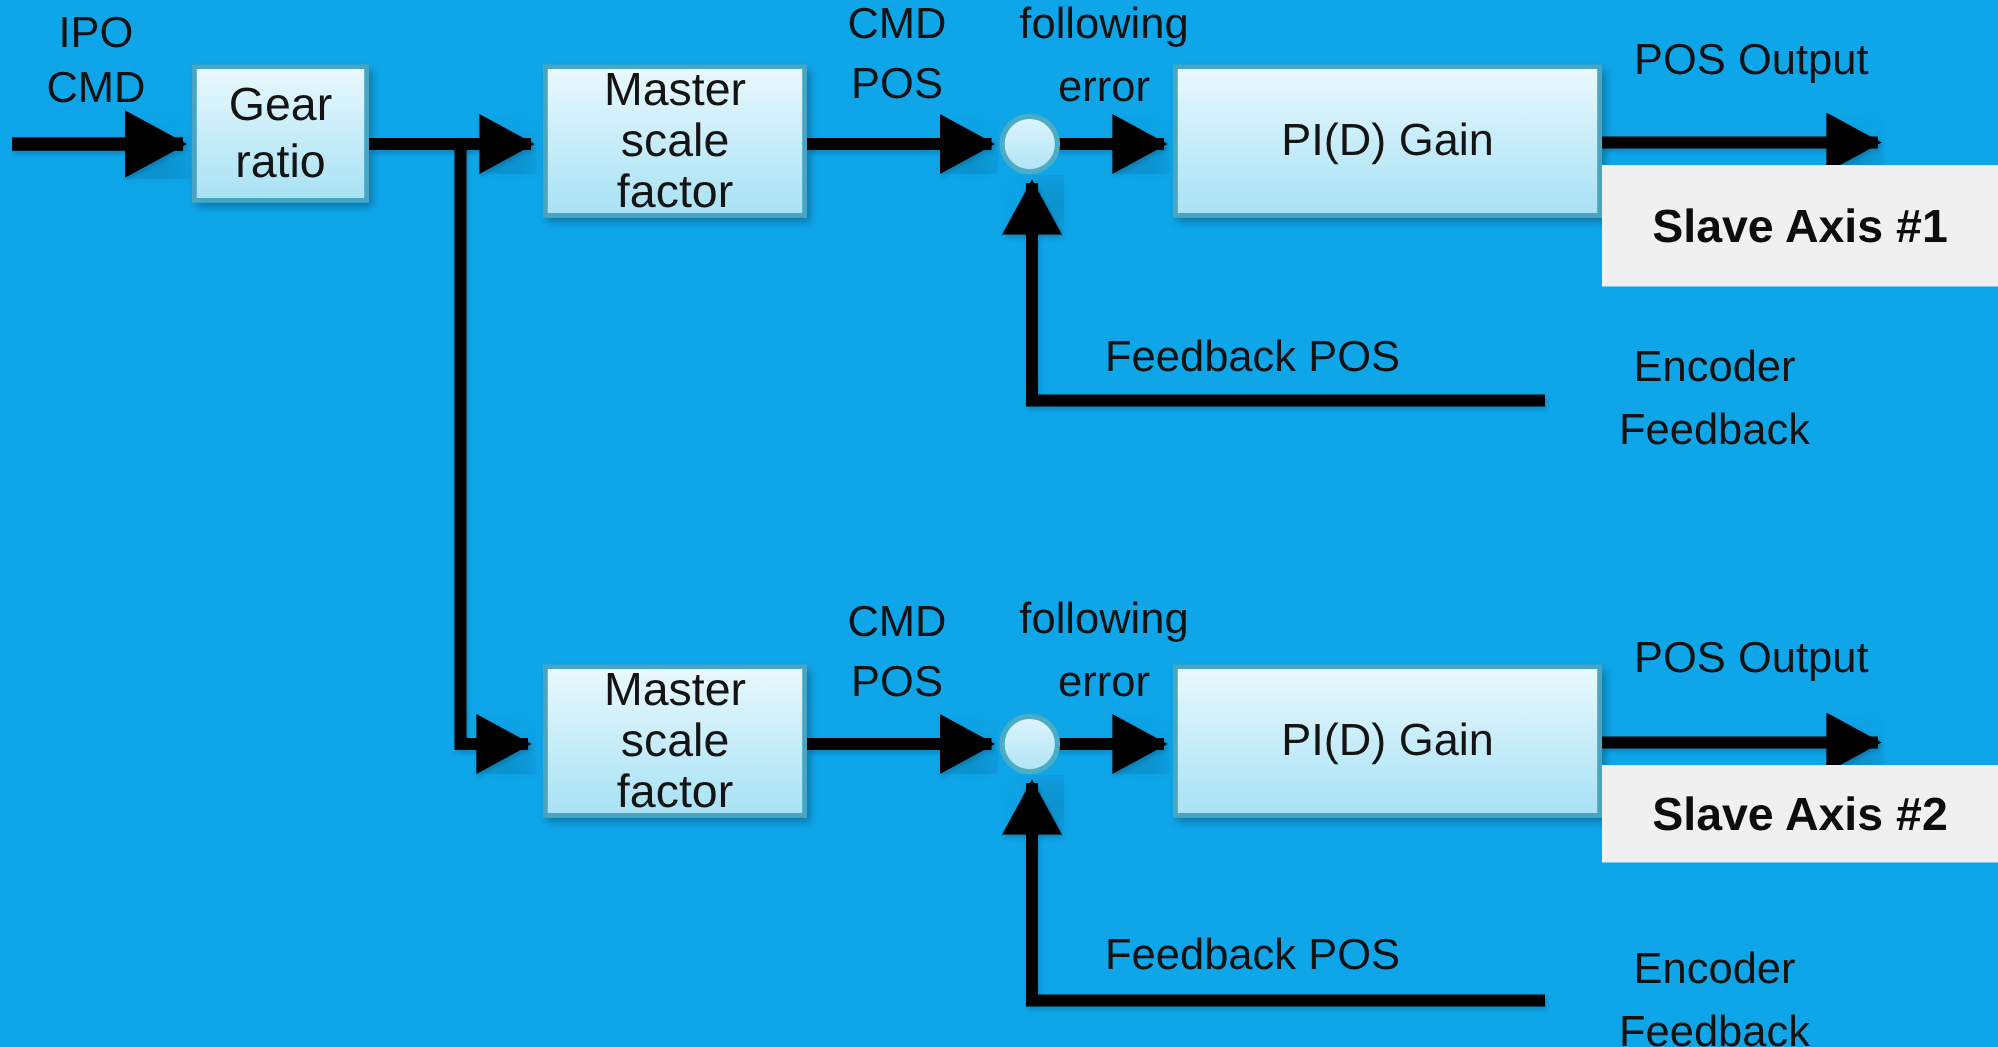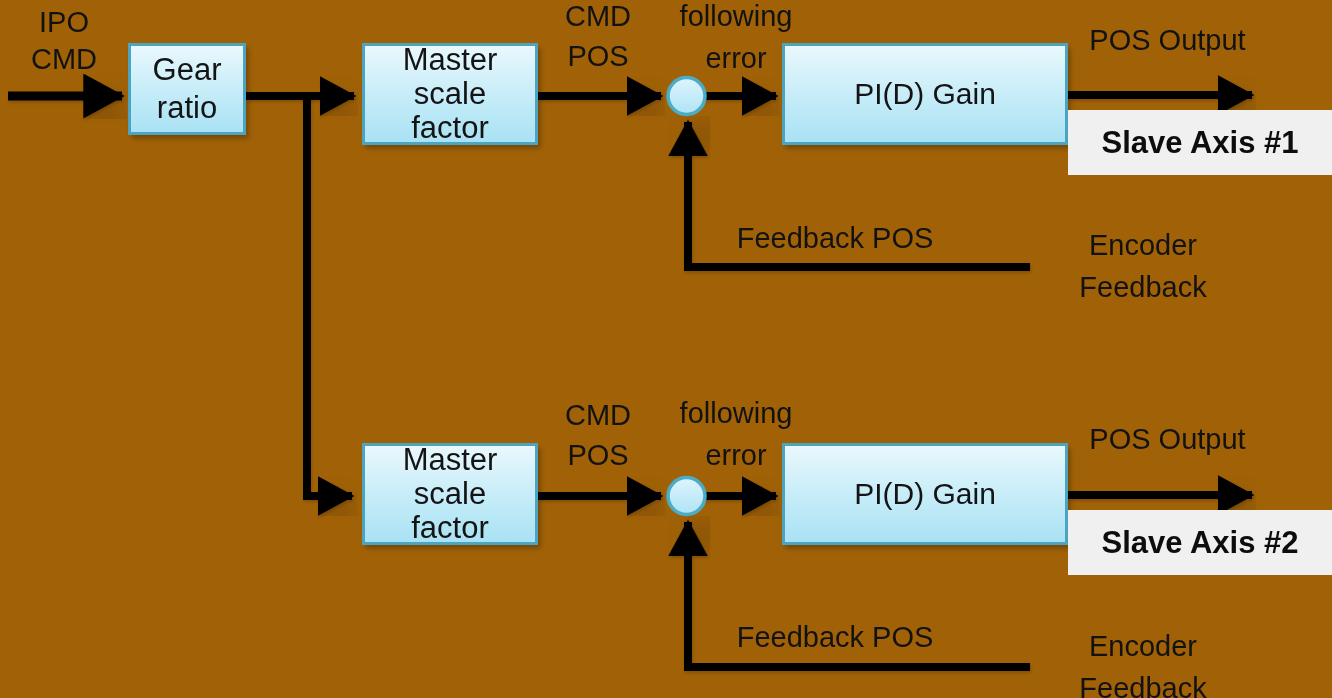--- a/index.html
+++ b/index.html
@@ -1,19 +1,19 @@
 <!DOCTYPE html>
 <html><head>
 <meta charset="utf-8">
 <style>
   html,body{margin:0;padding:0;background:#fff;}
   #stage{
     position:relative;
     width:1332px;height:698px;
-    background:#a16207;
+    background:#0ea5e9;
     overflow:hidden;
     font-family:"Liberation Sans", sans-serif;
     color:#111;
   }
   .lbl{
     position:absolute;
     white-space:pre-line;
     text-align:center;
     font-size:29px;
     line-height:40px;
@@ -83,21 +83,21 @@
 
   <div class="block" style="left:362px;top:43px;width:176px;height:102px;line-height:34px;">Master
 scale
 factor</div>
   <div class="lbl" style="left:548px;top:-4px;width:100px;">CMD
 POS</div>
   <div class="lbl" style="left:660px;top:-5px;width:152px;line-height:42px;">following
 error</div>
   <div class="block" style="left:782px;top:43px;width:286px;height:102px;font-size:30px;">PI(D) Gain</div>
   <div class="lbl" style="left:1070px;top:20px;width:195px;">POS Output</div>
-  <div class="slave-tag" style="left:1068px;top:110px;width:264px;height:65px;">Slave Axis #1</div>
+  <div class="slave-tag" style="left:1068px;top:110px;width:264px;height:81px;">Slave Axis #1</div>
   <div class="lbl" style="left:710px;top:218px;width:250px;">Feedback POS</div>
   <div class="lbl" style="left:1058px;top:224px;width:170px;line-height:42px;">Encoder
 Feedback</div>
 
   <div class="block" style="left:362px;top:443px;width:176px;height:102px;line-height:34px;">Master
 scale
 factor</div>
   <div class="lbl" style="left:548px;top:395px;width:100px;">CMD
 POS</div>
   <div class="lbl" style="left:660px;top:392px;width:152px;line-height:42px;">following

